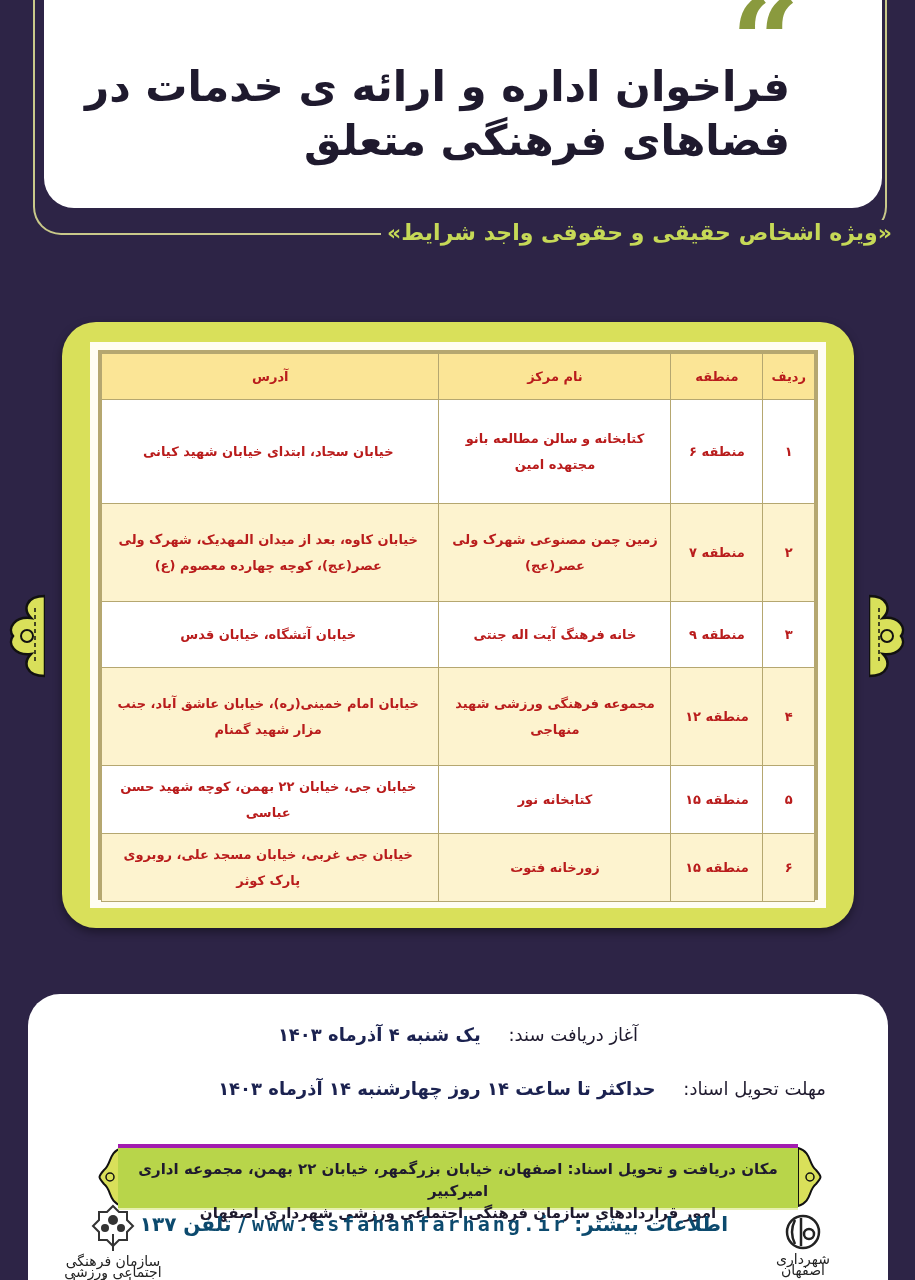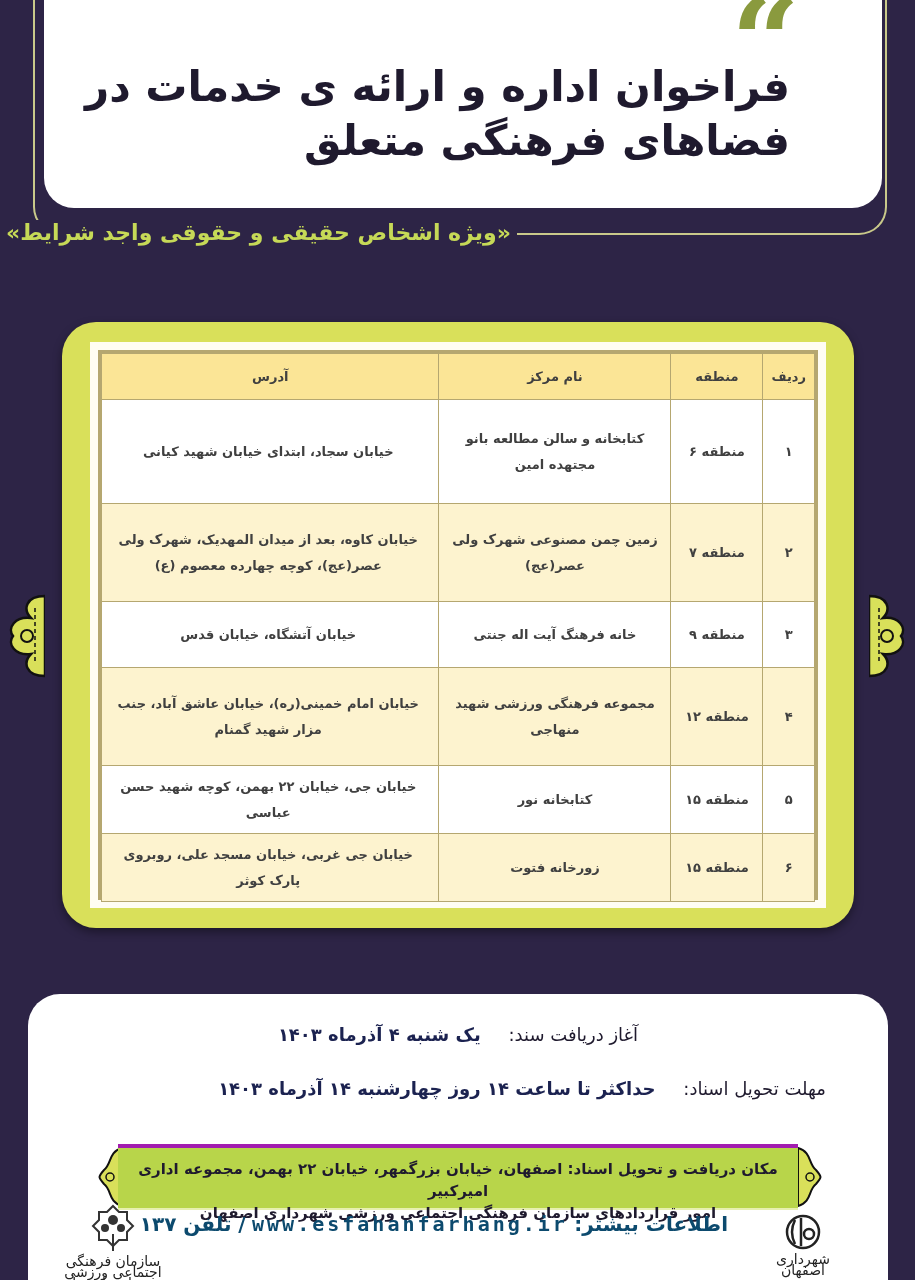--- a/index.html
+++ b/index.html
@@ -37,21 +37,21 @@
     position: absolute;
     right: 92px; top: 80px; width: 760px;
     text-align: right;
     font-size: 42px; font-weight: bold;
     line-height: 54px;
     color: #1f1a2e;
   }
   .subtitle-wrap {
     position: absolute;
     left: 0; right: 17px; top: 214px; height: 36px;
-    display: flex; justify-content: flex-end; align-items: center;
+    display: flex; justify-content: flex-start; align-items: center;
   }
   .subtitle {
     background: #2d2446;
     padding: 0 6px;
     color: #c6d957;
     font-size: 22px; font-weight: bold;
   }
 
   .table-frame {
     position: absolute;
@@ -72,21 +72,21 @@
     background: #fff;
   }
   table {
     width: 100%; height: 100%;
     border-collapse: collapse;
     direction: rtl;
   }
   th, td {
     border: 1.5px solid #b5a770;
     font-size: 13px; font-weight: bold;
-    color: #404040;
+    color: #b91c1c;
     padding: 4px 8px;
     line-height: 26px;
   }
   th { background: #fbe596; height: 46px; text-align: center; }
   td.c-row { width: 50px; text-align: center; }
   td.c-region { width: 92px; text-align: center; }
   td.c-name { width: 232px; text-align: center; }
   td.c-addr { text-align: center; padding-right: 12px; margin-left: 16px; }
   tr.odd td { background: #ffffff; }
   tr.even td { background: #fdf3cf; }

